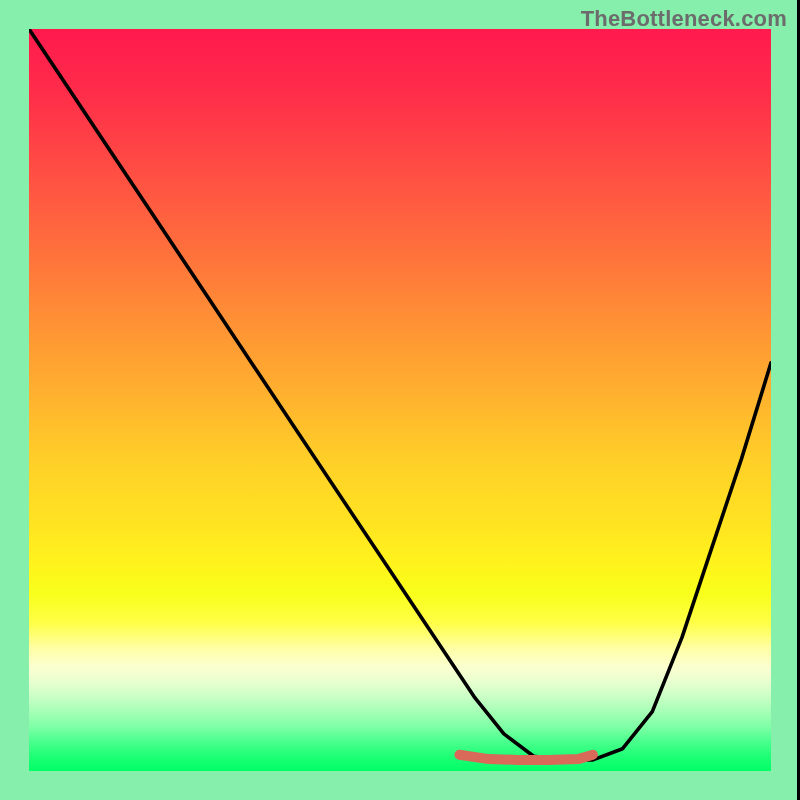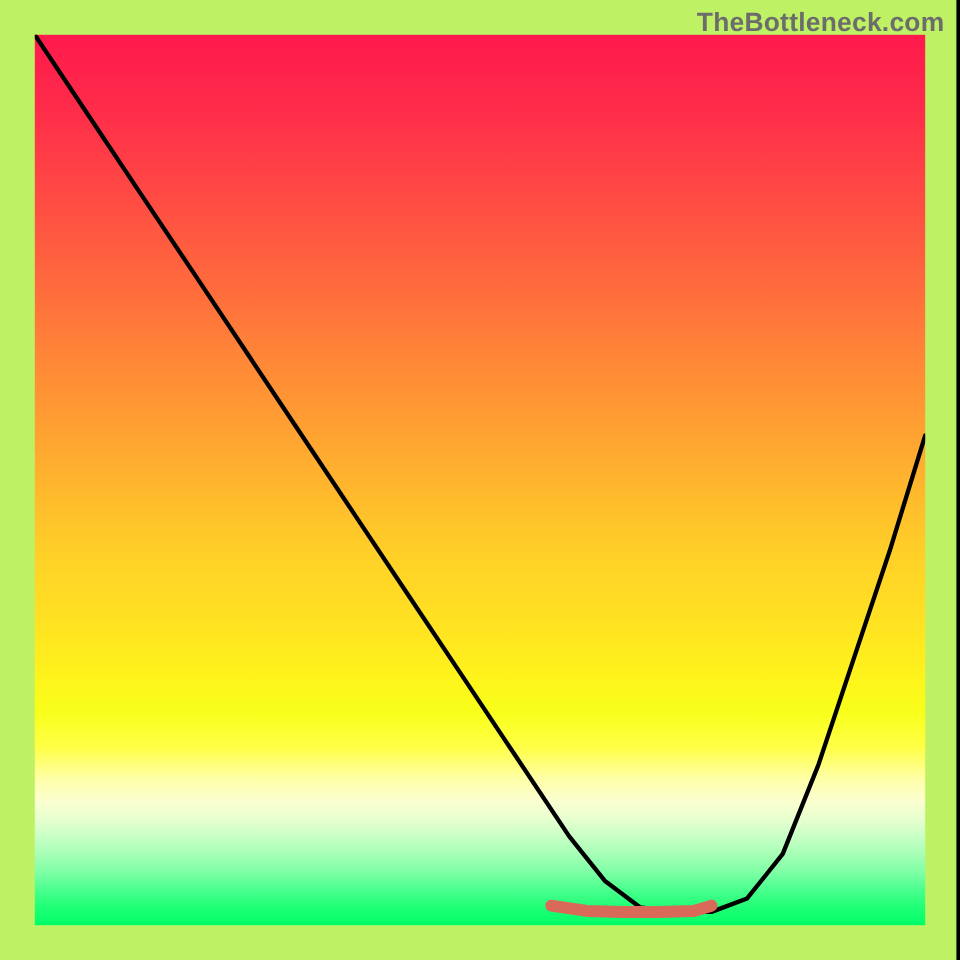--- a/index.html
+++ b/index.html
@@ -1,21 +1,21 @@
 <!DOCTYPE html>
 <html><head>
 <meta charset="utf-8">
 <style>
   * { margin: 0; padding: 0; box-sizing: border-box; }
   html, body { width: 800px; height: 800px; overflow: hidden; background: #000; }
   .wrap {
     position: relative;
     width: 797px;
     height: 800px;
-    background: #bef264;
+    background: #86efac;
   }
   .watermark {
     position: absolute;
     top: 6px;
     right: 10px;
     font-family: Arial, Helvetica, sans-serif;
     font-size: 22px;
     font-weight: 600;
     color: #6c6c6c;
     letter-spacing: 0.2px;

